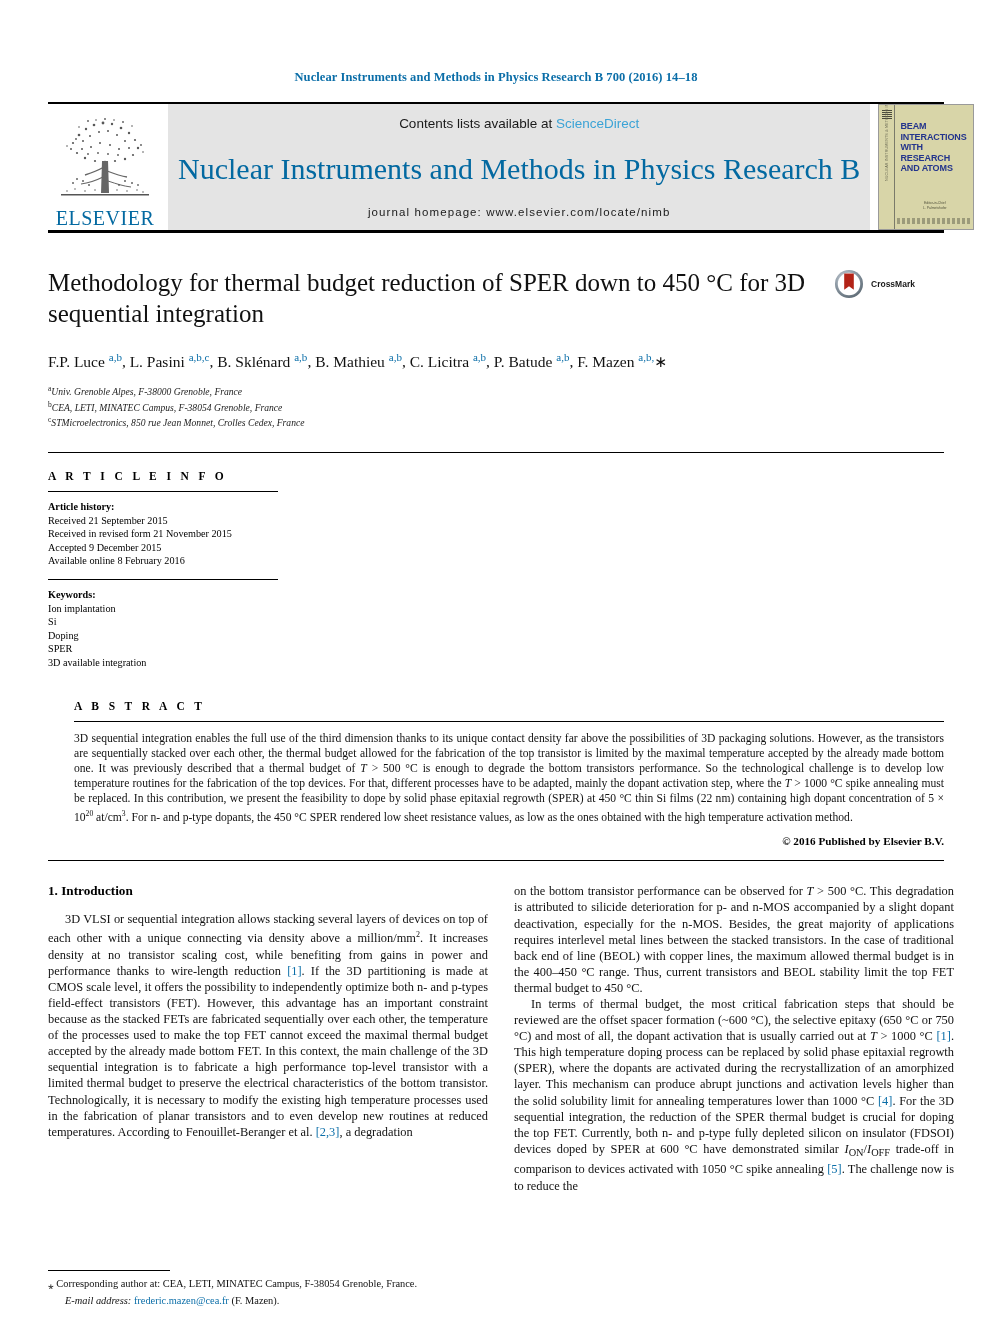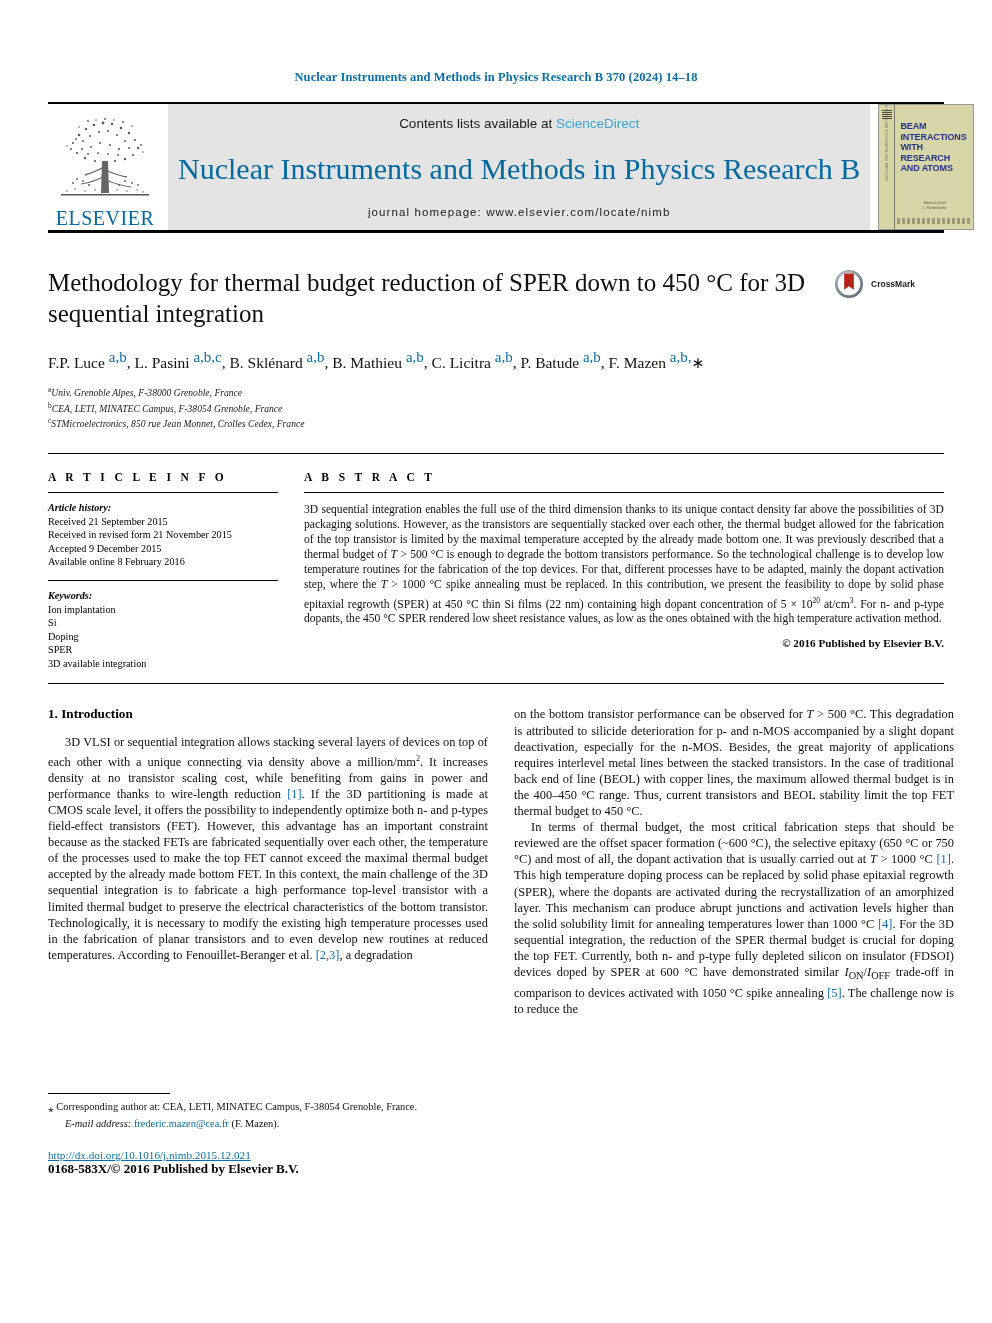--- a/index.html
+++ b/index.html
@@ -168,47 +168,46 @@
     font-weight: bold;
     color: #1a1a1a;
   }
   .authors {
     margin-top: 18px;
     font-family: "Liberation Serif", serif;
     font-size: 15.5px;
     line-height: 20px;
     color: #111;
   }
-  .authors sup { color: #0b6ea8; font-size: 15px; }
+  .authors sup { color: #0b6ea8; font-size: 11px; }
   .affiliations { margin-top: 11px; }
   .affiliations div {
     font-family: "Liberation Serif", serif;
     font-style: italic;
     font-size: 9.6px;
     line-height: 12.4px;
     color: #222;
   }
   .affiliations sup { font-style: normal; font-size: 7.5px; }
 
   
   .info-rule-top { border-top: 1px solid #000; margin-top: 22px; }
-  .info-area { display: flex; margin-top: 17px; }
+  .info-area { display: flex; margin-top: 17px; flex-direction: column; }
   .col-info { width: 230px; flex: 0 0 230px; }
   .col-abs { flex: 1 1 auto; margin-left: 26px; }
   .sec-head {
     font-family: "Liberation Serif", serif;
     font-weight: bold;
     font-size: 11.5px;
     letter-spacing: 3.4px;
   }
   .thin-rule { border-top: 1px solid #000; margin-top: 9px; }
   .info-group { margin-top: 8px; }
   .info-group .lbl {
     font-family: "Liberation Serif", serif;
-    font-style: italic;
     font-weight: bold;
     font-size: 10.2px;
     line-height: 13.6px;
   }
   .info-group .ln {
     font-family: "Liberation Serif", serif;
     font-size: 10.2px;
     line-height: 13.6px;
   }
   .info-rule-mid { border-top: 1px solid #000; margin-top: 11px; }
@@ -286,21 +285,21 @@
     font-weight: bold;
     font-size: 13px;
     line-height: 14px;
   }
 </style>
 </head>
 <body>
 
 <div class="page">
 
-  <div class="running-head">Nuclear Instruments and Methods in Physics Research B 370 (2024) 14–18</div>
+  <div class="running-head">Nuclear Instruments and Methods in Physics Research B 700 (2016) 14–18</div>
 
   <div class="masthead-rule-top"></div>
   <div class="masthead">
 
     <div class="elsevier-logo">
       <svg class="tree-svg" width="100" height="92" viewBox="0 0 100 92">
         <g fill="#4a4a4a">
           <ellipse cx="50" cy="26" rx="43" ry="21" fill="none" stroke="#555" stroke-width="0.6" opacity="0"></ellipse>
           <g opacity="0.92">
             <circle cx="18" cy="28" r="1.1"></circle>

